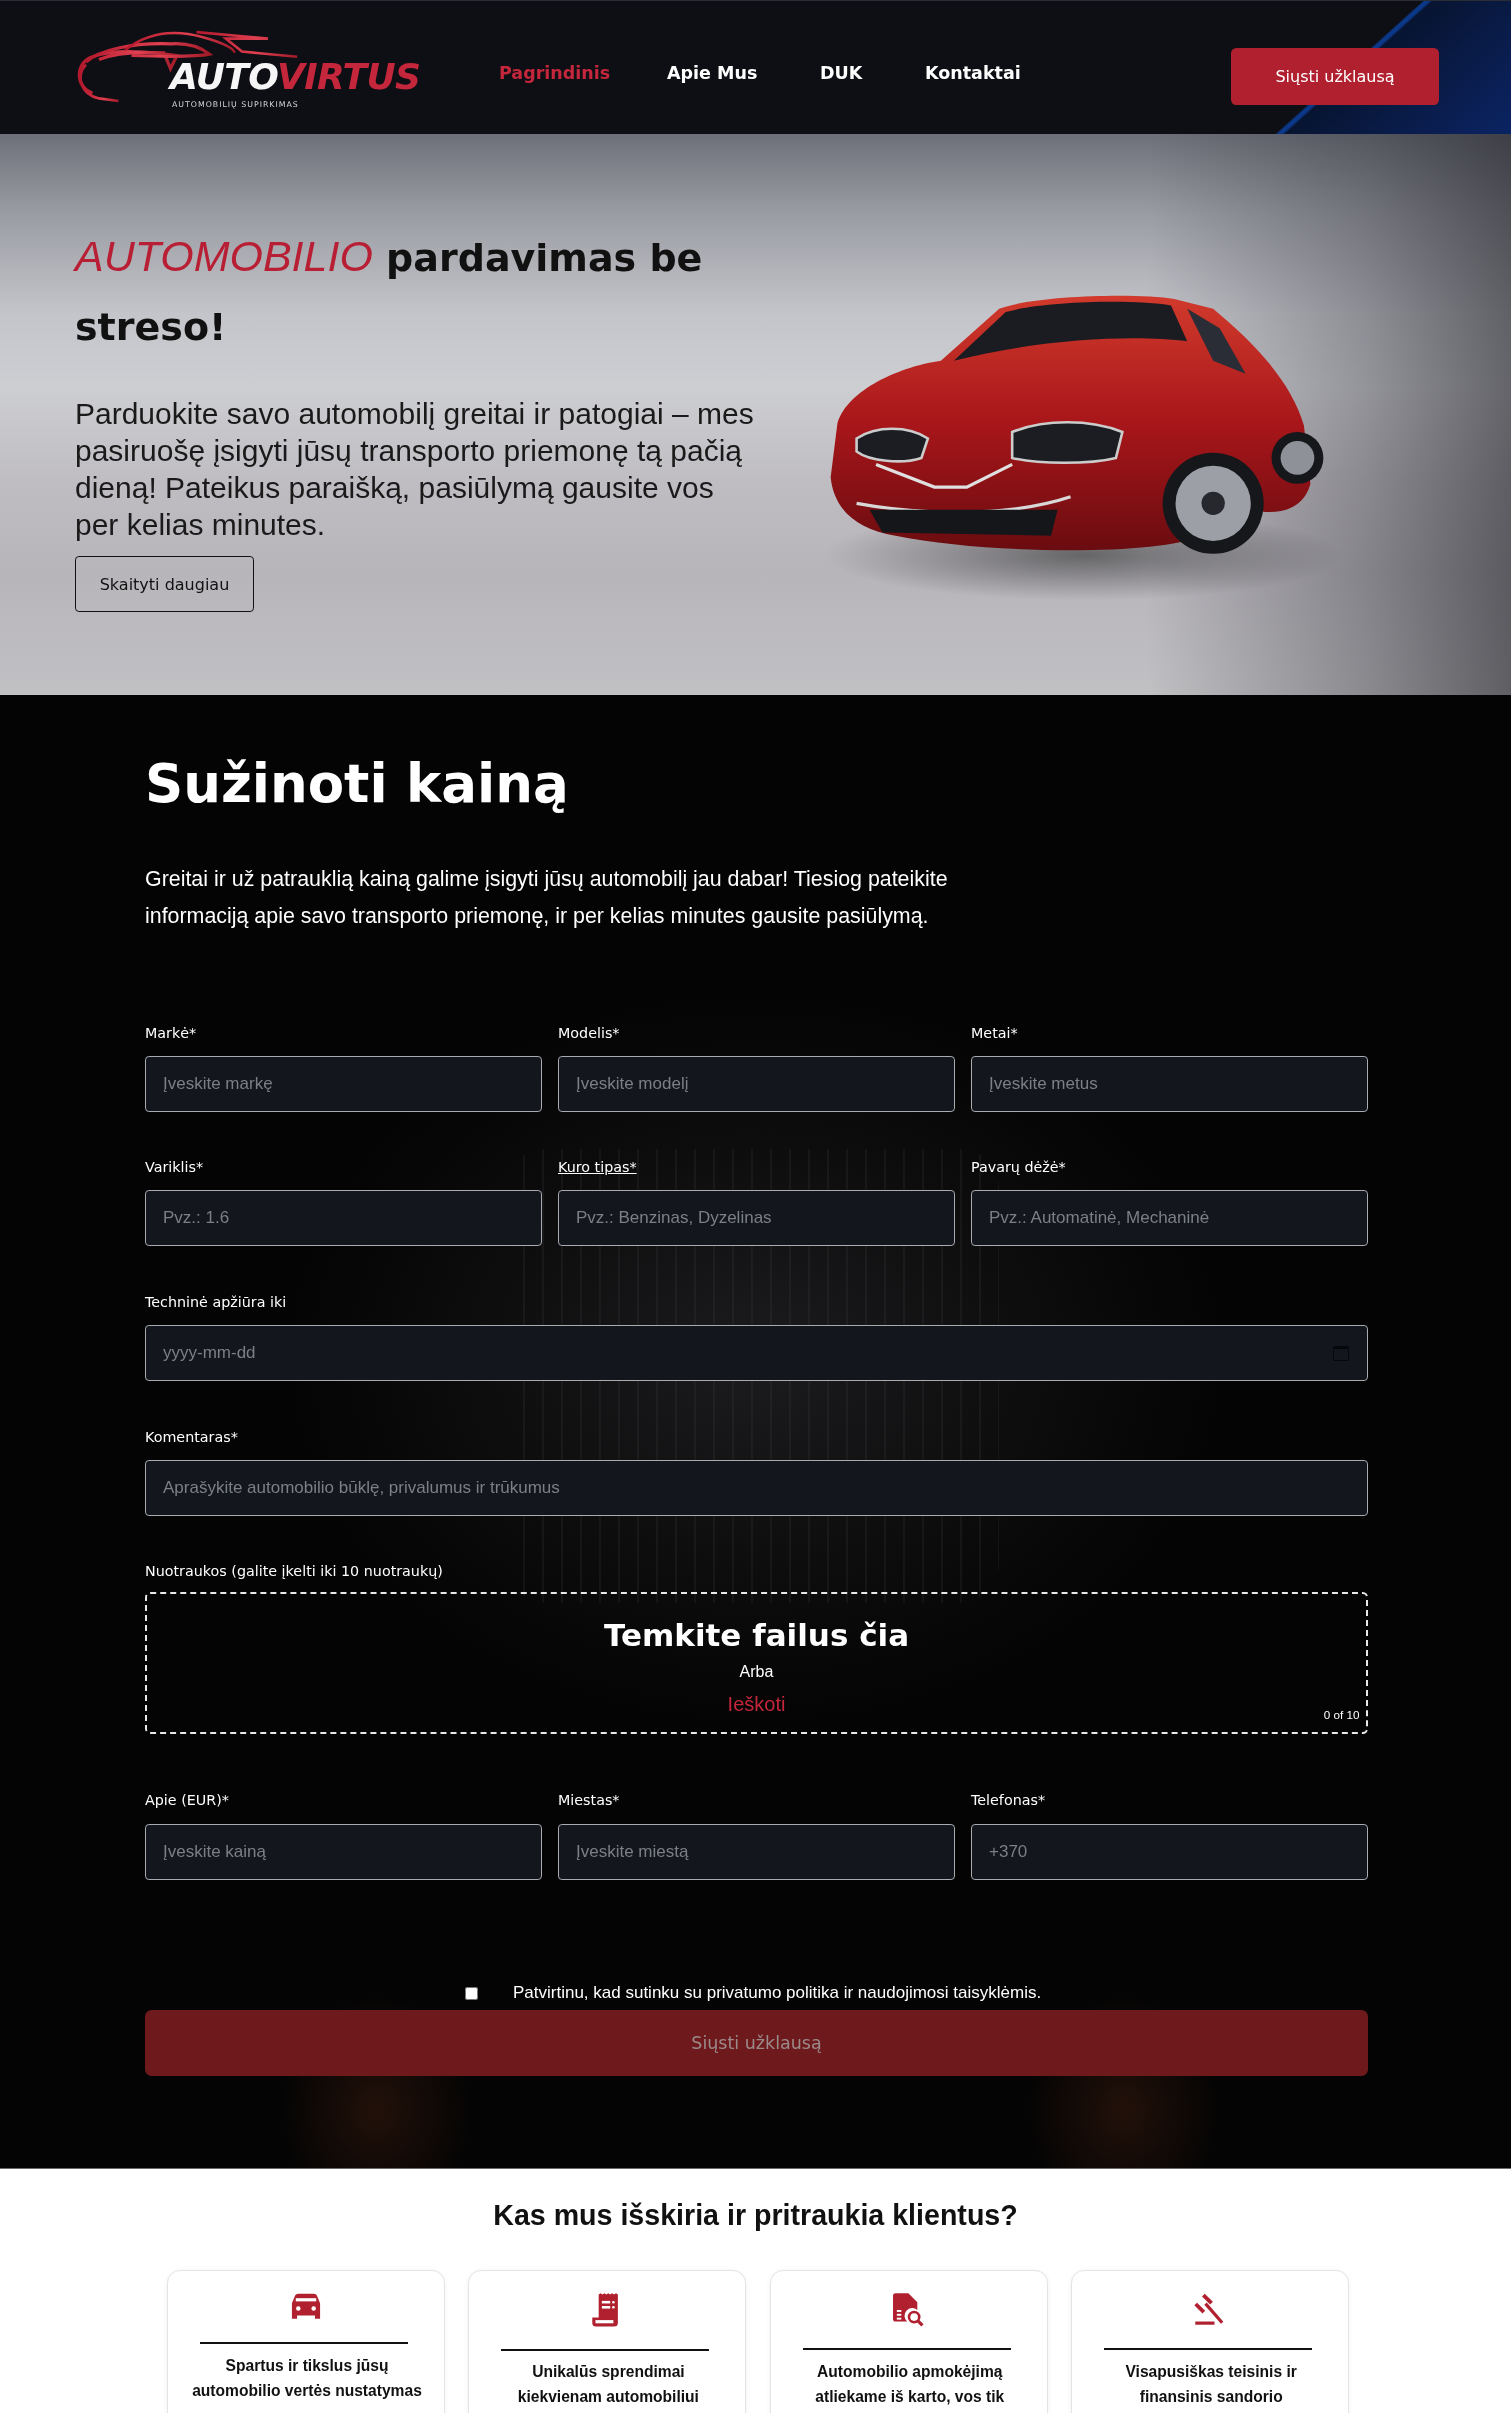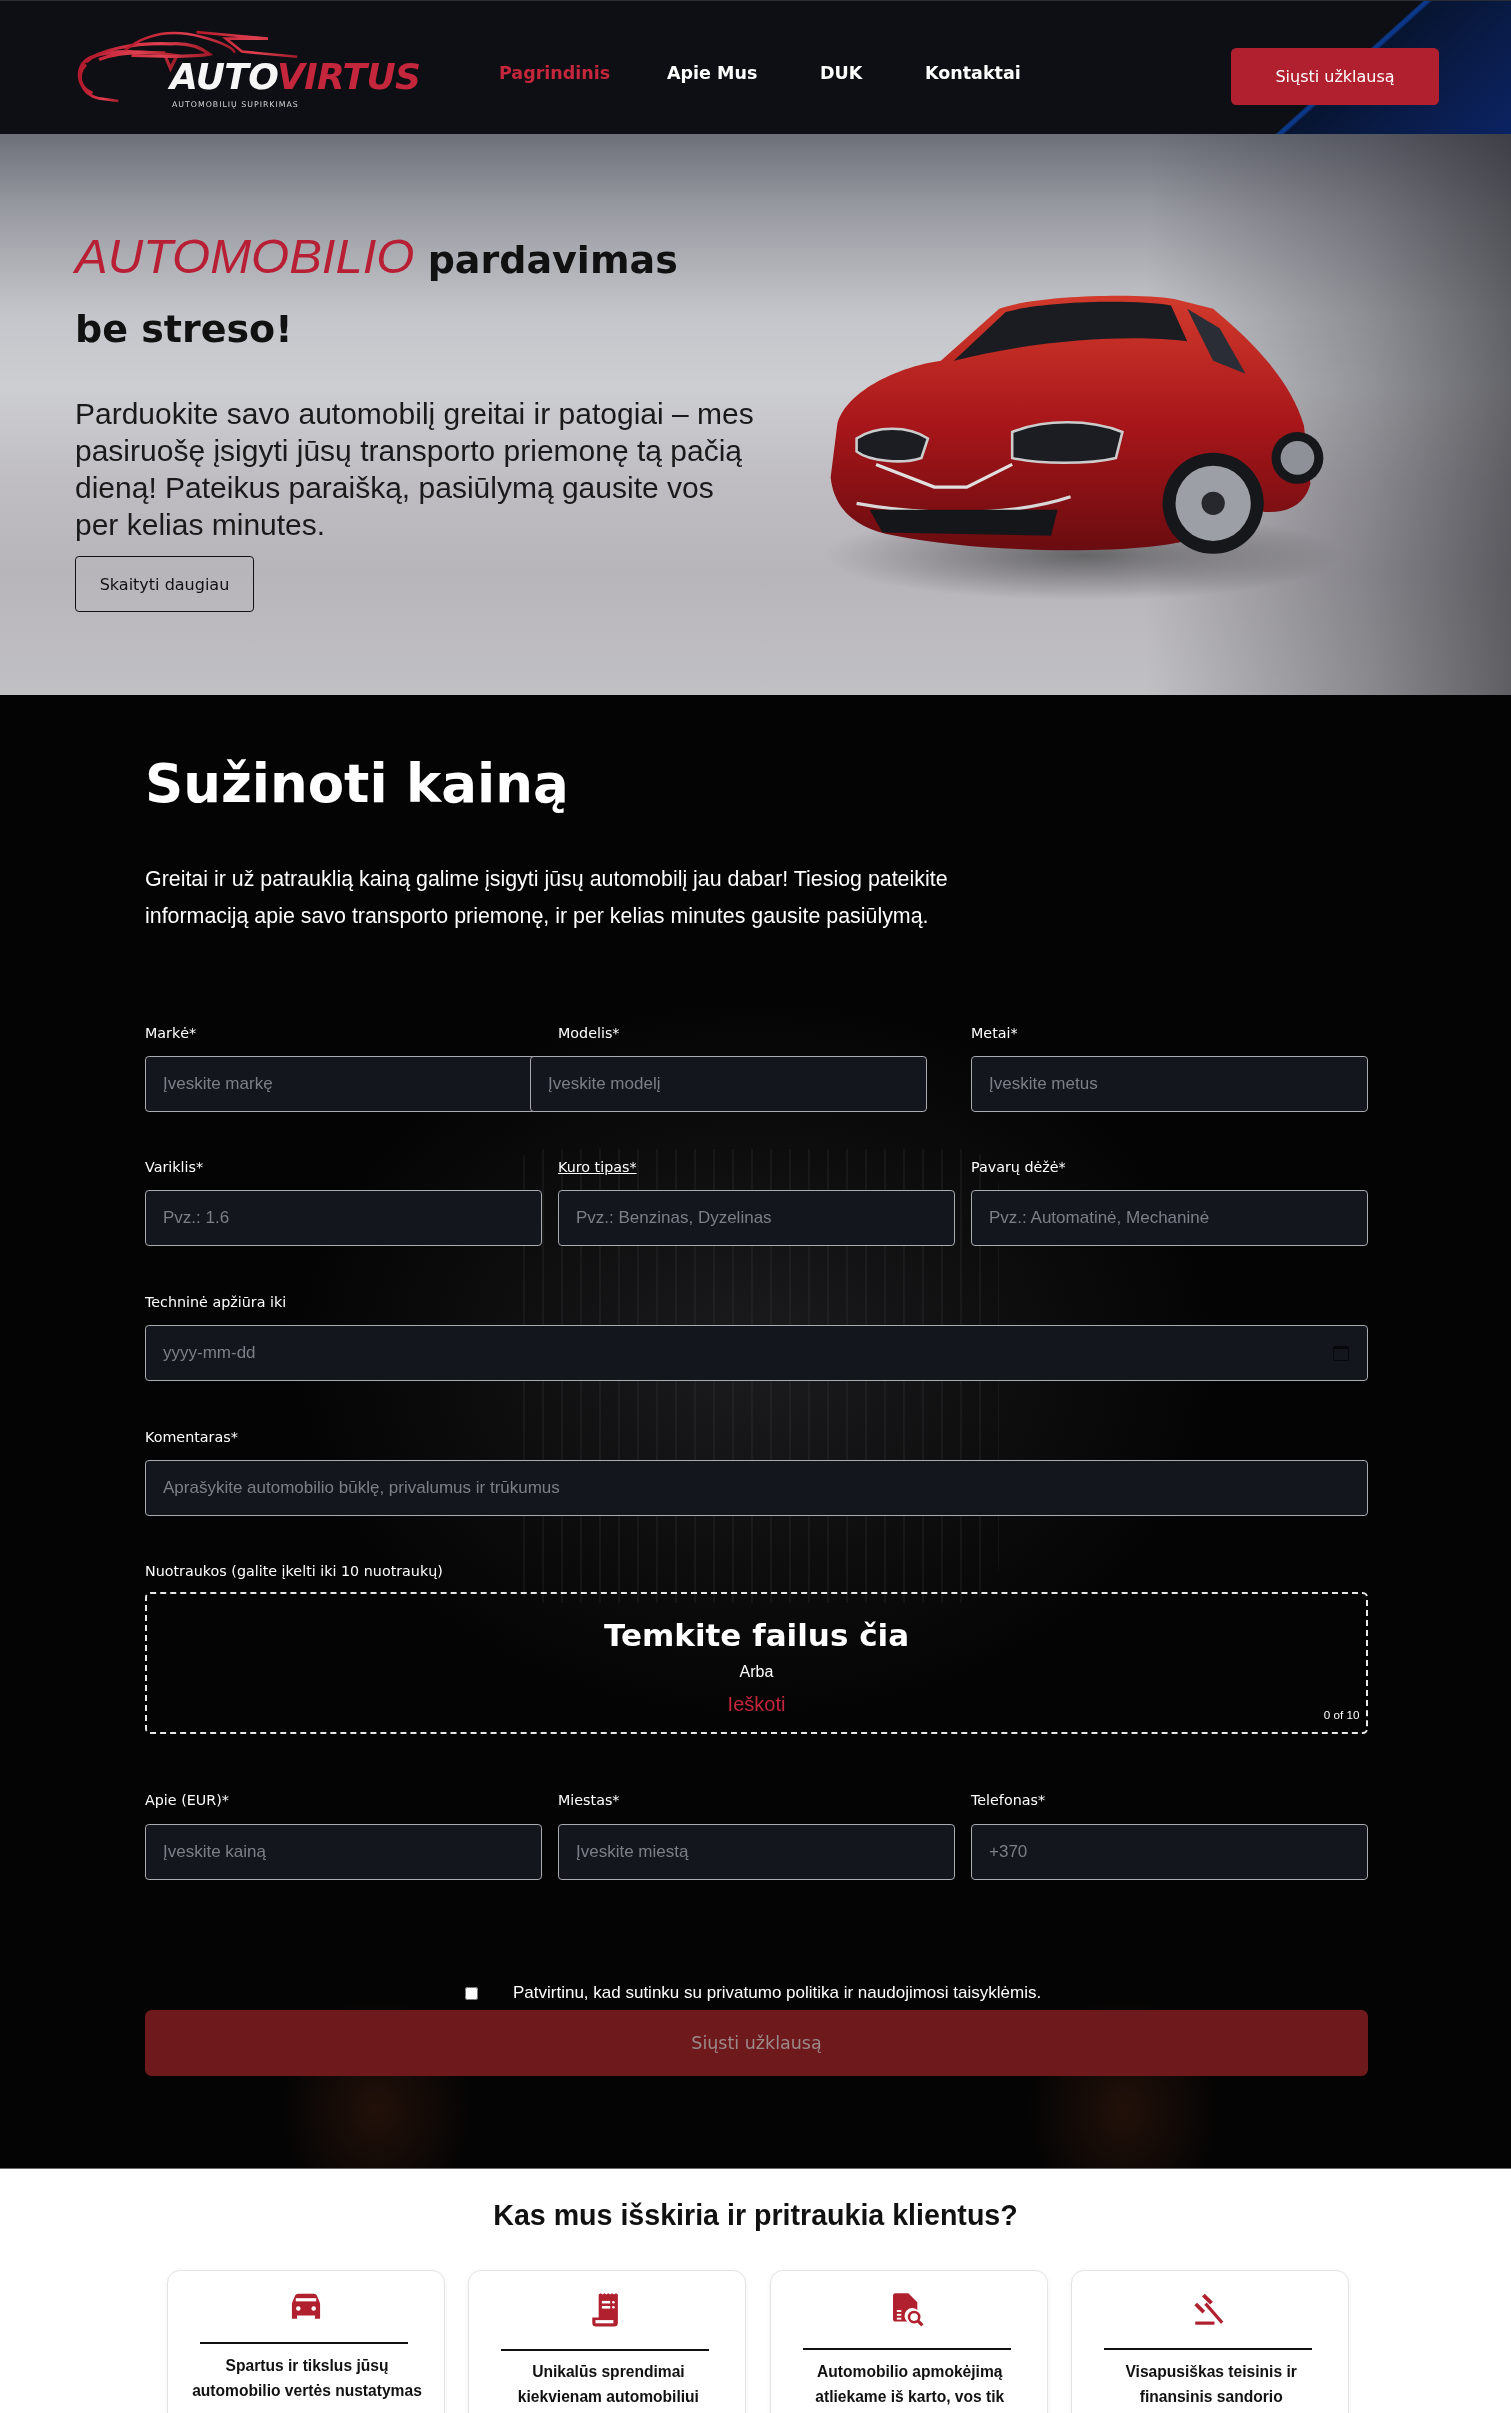--- a/index.html
+++ b/index.html
@@ -43,21 +43,21 @@
   
   .hero {
     position: relative; width: 1511px; height: 562px; overflow: hidden;
     background: linear-gradient(180deg, #6d7079 0%, #9a9ca3 14%, #c3c5ca 32%, #cdced2 45%, #bfbdc2 62%, #b7b5ba 78%, #c1c0c3 100%);
   }
   .hero::after {
     content: ""; position: absolute; right: 0; top: 0; width: 364px; height: 100%;
     background: linear-gradient(90deg, rgba(0,0,0,0) 0%, rgba(40,40,48,.35) 60%, rgba(30,30,36,.6) 100%);
   }
   .hero-title { position: absolute; left: 75px; top: 88px; width: 649px; font-family: "DejaVu Sans", sans-serif; font-weight: bold; font-size: 38px; line-height: 69px; color: #111; }
-  .hero-title .accent { color: #b81f34; font-style: italic; font-family: "Liberation Sans", sans-serif; font-weight: normal; font-size: 49px; }
+  .hero-title .accent { color: #b81f34; font-style: italic; font-family: "Liberation Sans", sans-serif; font-weight: normal; font-size: 43px; }
   .hero-text { position: absolute; left: 75px; top: 261px; width: 688px; font-size: 30px; line-height: 37px; color: #1a1a1a; }
   .hero-btn {
     position: absolute; left: 75px; top: 422px; width: 179px; height: 56px;
     border: 1.9px solid #111; border-radius: 3.9px; background: transparent;
     font-family: "DejaVu Sans", sans-serif; font-size: 16px; color: #111; cursor: pointer;
   }
   .hero-car { position: absolute; left: 798px; top: 97px; width: 571px; height: 389px; z-index: 1; }
 
   
   .quote {
@@ -179,21 +179,21 @@
   <div class="grille" style="top:454px;"></div>
   <div class="glow-l" style="top:1298px;"></div>
   <div class="glow-r" style="top:1298px;"></div>
 
   <h2 class="q-title" style="top:58px;">Sužinoti kainą</h2>
   <p class="q-lead" style="top:166px;">Greitai ir už patrauklią kainą galime įsigyti jūsų automobilį jau dabar! Tiesiog pateikite informaciją apie savo transporto priemonę, ir per kelias minutes gausite pasiūlymą.</p>
 
   <label class="field-label" style="left:145px; top:330px;">Markė*</label>
   <input class="field-input" style="left: 145px; top: 361px; width: 397px;" placeholder="Įveskite markę">
   <label class="field-label" style="left:558px; top:330px;">Modelis*</label>
-  <input class="field-input" style="left: 530px; top: 361px; width: 397px;" placeholder="Įveskite modelį">
+  <input class="field-input" style="left: 558px; top: 361px; width: 397px;" placeholder="Įveskite modelį">
   <label class="field-label" style="left:971px; top:330px;">Metai*</label>
   <input class="field-input" style="left: 971px; top: 361px; width: 397px;" placeholder="Įveskite metus">
 
   <label class="field-label" style="left:145px; top:464px;">Variklis*</label>
   <input class="field-input" style="left: 145px; top: 495px; width: 397px;" placeholder="Pvz.: 1.6">
   <label class="field-label" style="left:558px; top:464px;text-decoration:underline;">Kuro tipas*</label>
   <input class="field-input" style="left: 558px; top: 495px; width: 397px;" placeholder="Pvz.: Benzinas, Dyzelinas">
   <label class="field-label" style="left:971px; top:464px;">Pavarų dėžė*</label>
   <input class="field-input" style="left: 971px; top: 495px; width: 397px;" placeholder="Pvz.: Automatinė, Mechaninė">
 

